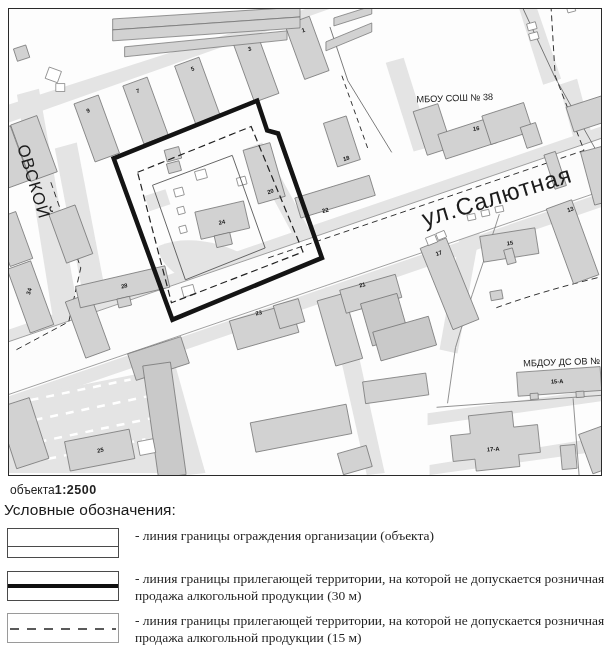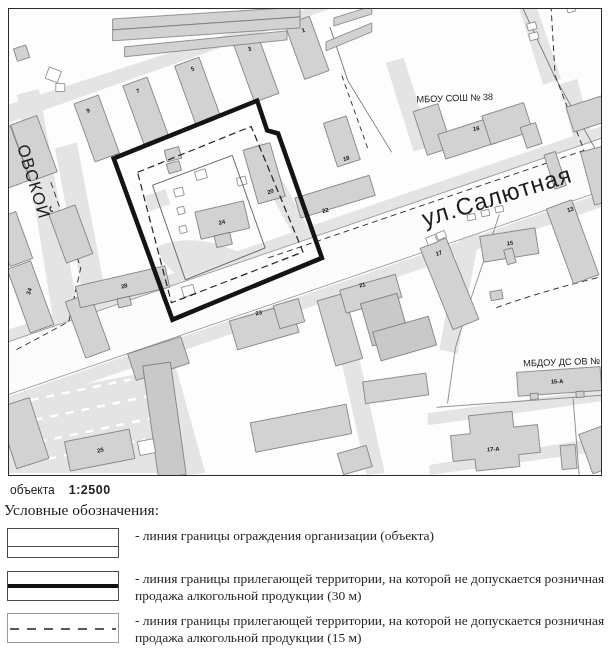--- a/index.html
+++ b/index.html
@@ -9,24 +9,24 @@
   }
   .map-frame{
     position:absolute;left:8px;top:8px;width:594px;height:468px;
     border:1.5px solid #2a2a2a;background:#fdfdfd;box-sizing:border-box;
   }
   .map-frame svg{position:absolute;left:0;top:0;width:100%;height:100%;}
   .bnum{font-weight:bold;fill:#141414;font-family:"Liberation Sans",sans-serif;}
   .street-lbl{fill:#1c1c1c;font-family:"Liberation Sans",sans-serif;letter-spacing:1px;}
   .place-lbl{fill:#222;font-family:"Liberation Sans",sans-serif;}
   .scale-row{position:absolute;left:10px;top:483px;font-size:12px;color:#222;}
-  .scale-row b{font-size:12.5px;margin-left:14px;letter-spacing:.5px;}
+  .scale-row b{font-size:12.5px;letter-spacing:.5px;}
   .legend-title{
     position:absolute;left:4px;top:501px;
-    font-family:Liberation Serif, serif;font-size:15.5px;color:#1a1a1a;text-align:center;
+    font-family:Liberation Sans, sans-serif;font-size:15.5px;color:#1a1a1a;text-align:center;
   }
   .legend-text{
     position:absolute;left:135px;width:478px;
     font-family:"Liberation Serif",serif;font-size:13.5px;line-height:1.28;color:#1f1f1f;
   }
   .swatch{position:absolute;left:7px;width:112px;height:30px;background:#fff;box-sizing:border-box;}
   .swatch.s1{top:528px;border:1px solid #4a4a4a;}
   .swatch.s1 .mid{position:absolute;left:0;right:0;top:17px;border-top:1px solid #4a4a4a;}
   .swatch.s2{top:571px;border:1px solid #4a4a4a;}
   .swatch.s2 .mid{position:absolute;left:0;right:0;top:12px;height:4px;background:#101010;}

